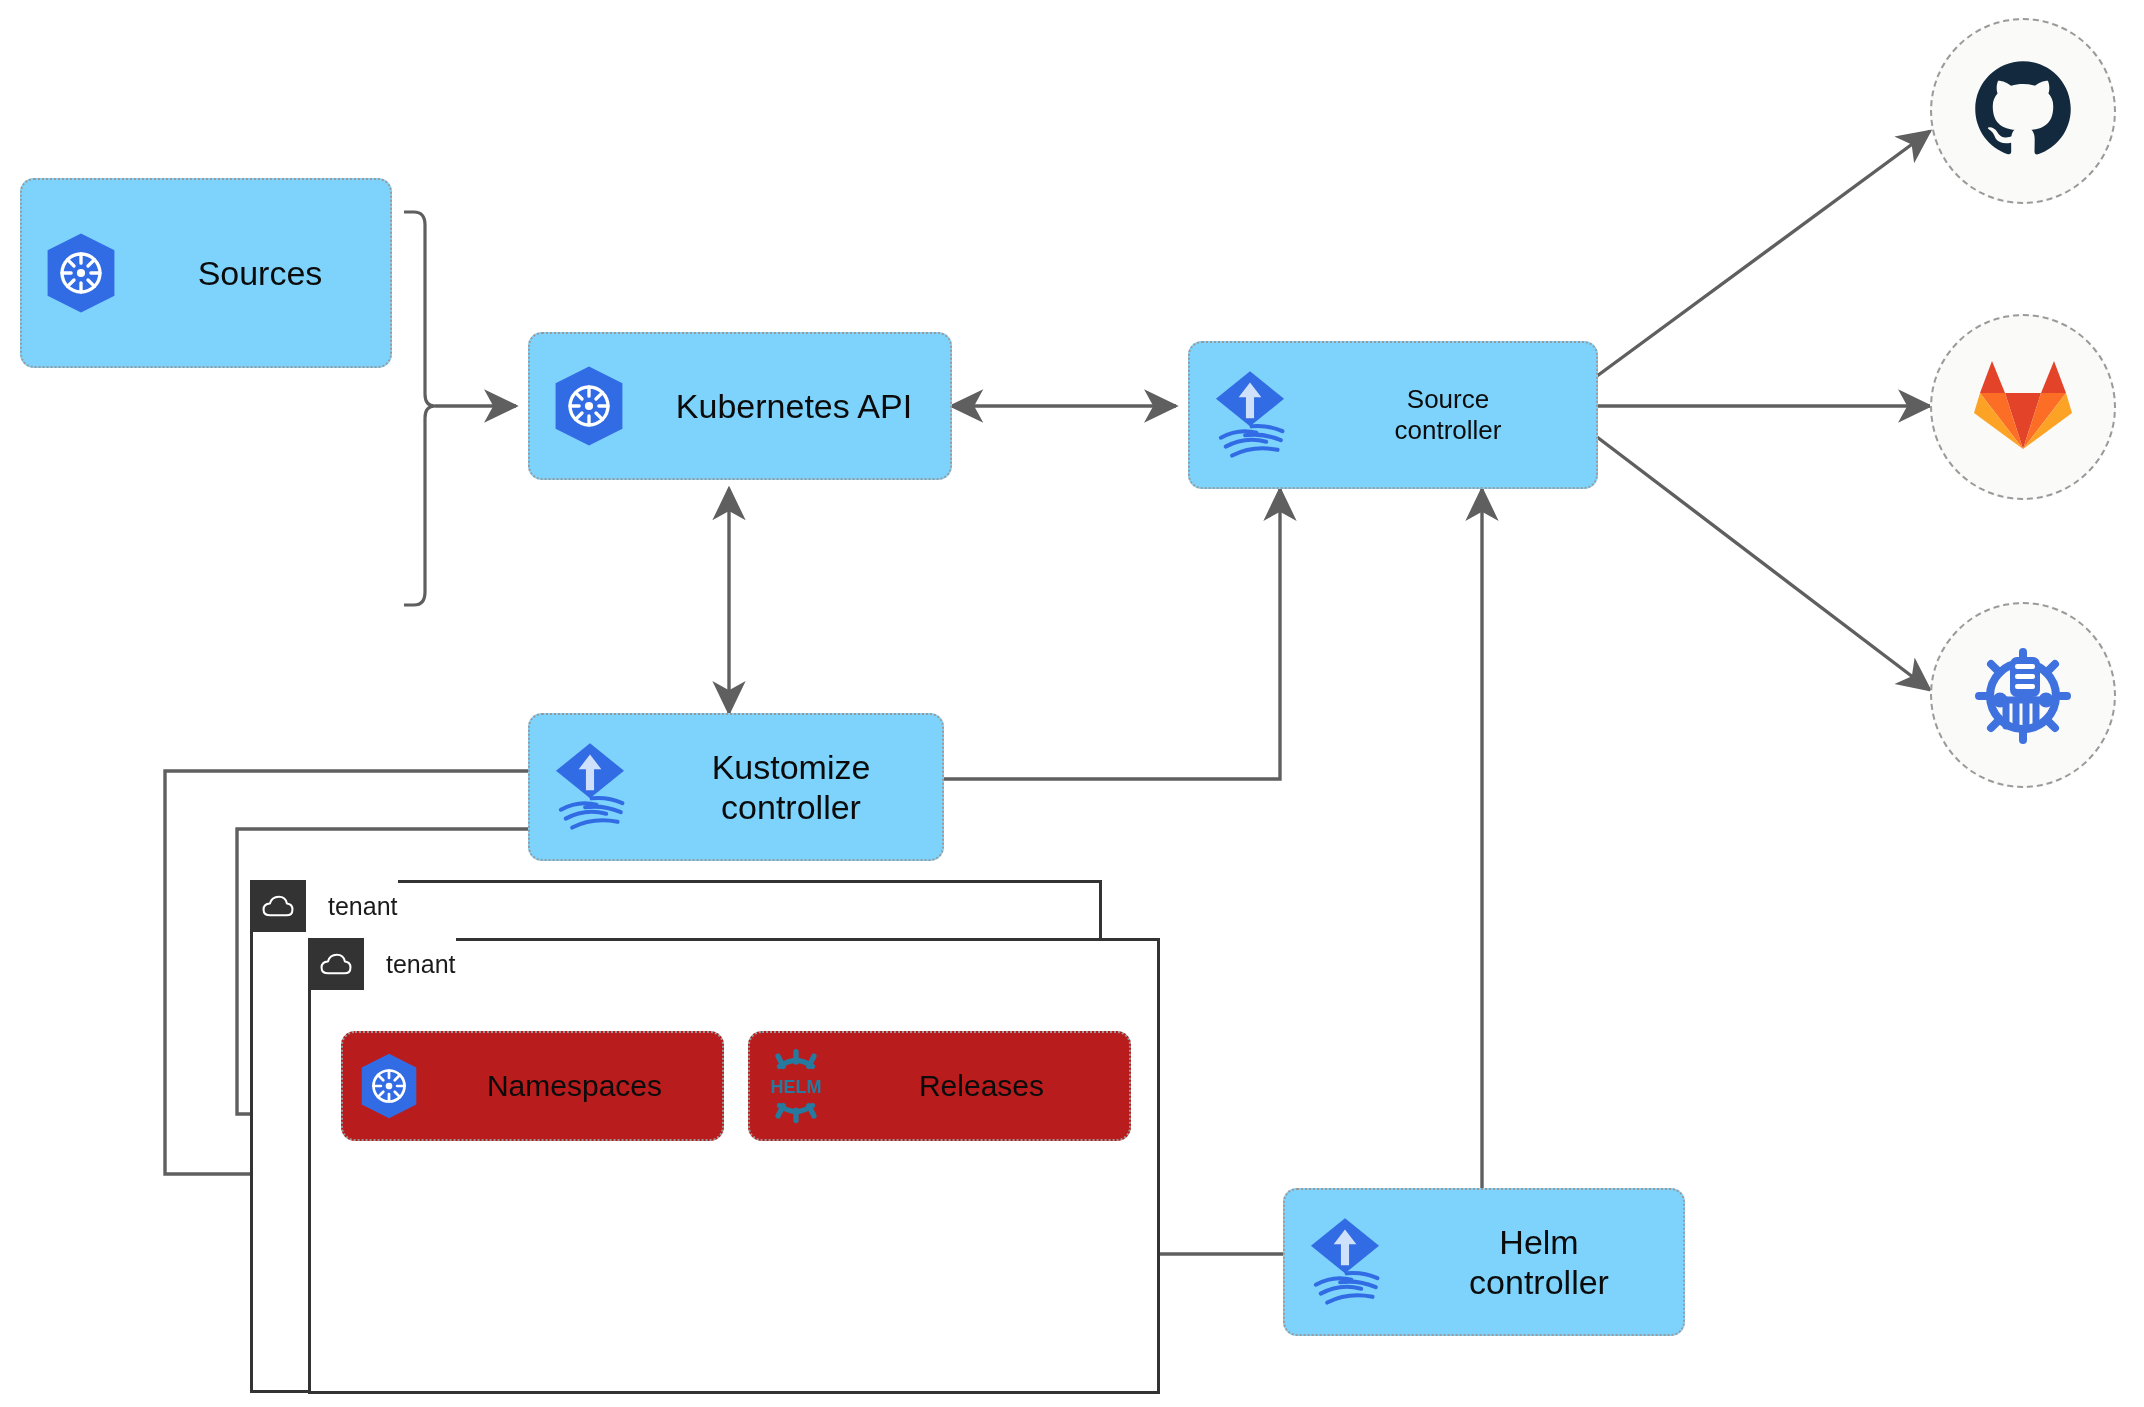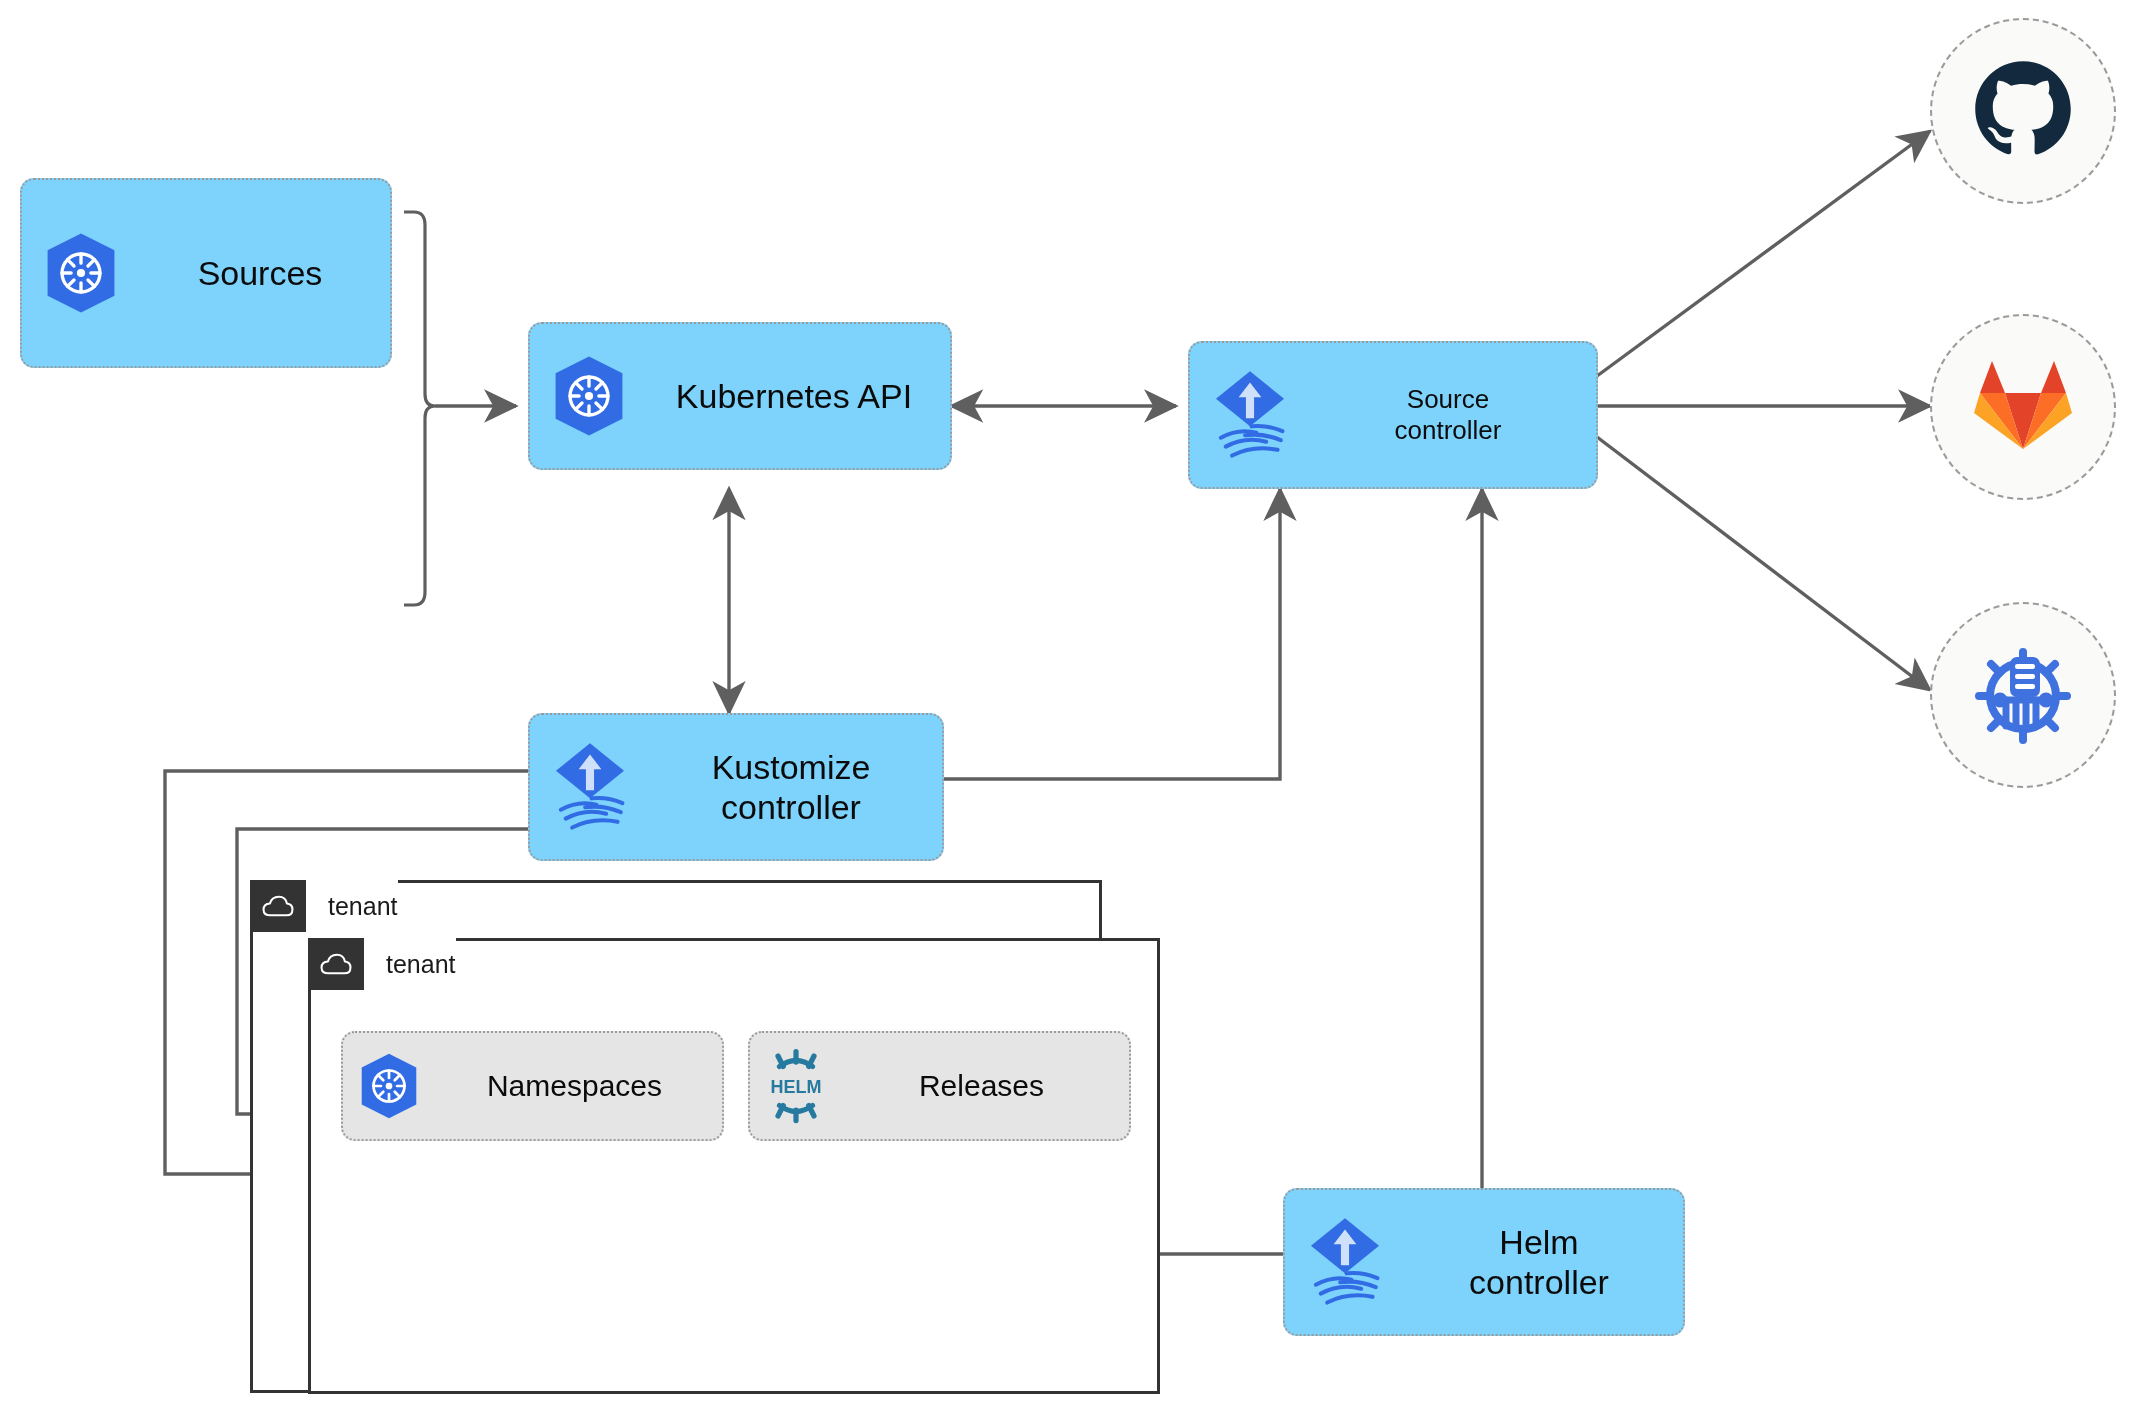--- a/index.html
+++ b/index.html
@@ -94,21 +94,21 @@
     white-space: nowrap;
   }
   .res-grid {
     position: absolute;
     display: grid;
     grid-template-columns: 1fr 1fr;
     gap: 20px 24px;
   }
   .res {
     box-sizing: border-box;
-    background: #e5e5e5;
+    background: #b91c1c;
     border: 2px dotted #9a9a9a;
     border-radius: 14px;
     display: flex;
     align-items: center;
     height: 110px;
   }
   .res .ico {
     flex: 0 0 auto;
     display: flex;
     align-items: center;
@@ -181,21 +181,21 @@
           <path d="M25 54 L37 54 M63 54 L75 54"></path>
           <path d="M32.3 36.3 L40.8 44.8 M59.2 63.2 L67.7 71.7"></path>
           <path d="M67.7 36.3 L59.2 44.8 M40.8 63.2 L32.3 71.7"></path>
         </g>
       </svg>
     </span>
     <span class="lbl" style="font-size:34px;">Sources</span>
   </div>
 
 
-  <div class="node" style="left:528px; top:322px; width:424px; height:148px;align-items:center;">
+  <div class="node" style="left:528px; top:332px; width:424px; height:148px;align-items:center;">
     <span class="ico" style="width:118px;">
       <svg width="76" height="82" viewBox="0 0 100 108" aria-hidden="true">
         <path d="M50 2 L94 24 L94 84 L50 106 L6 84 L6 24 Z" fill="#326CE5"></path>
         <g fill="none" stroke="#ffffff" stroke-width="4.4" stroke-linecap="round">
           <circle cx="50" cy="54" r="25"></circle>
           <circle cx="50" cy="54" r="5.4" fill="#ffffff" stroke="none"></circle>
           <path d="M50 29 L50 41 M50 67 L50 79"></path>
           <path d="M25 54 L37 54 M63 54 L75 54"></path>
           <path d="M32.3 36.3 L40.8 44.8 M59.2 63.2 L67.7 71.7"></path>
           <path d="M67.7 36.3 L59.2 44.8 M40.8 63.2 L32.3 71.7"></path>

